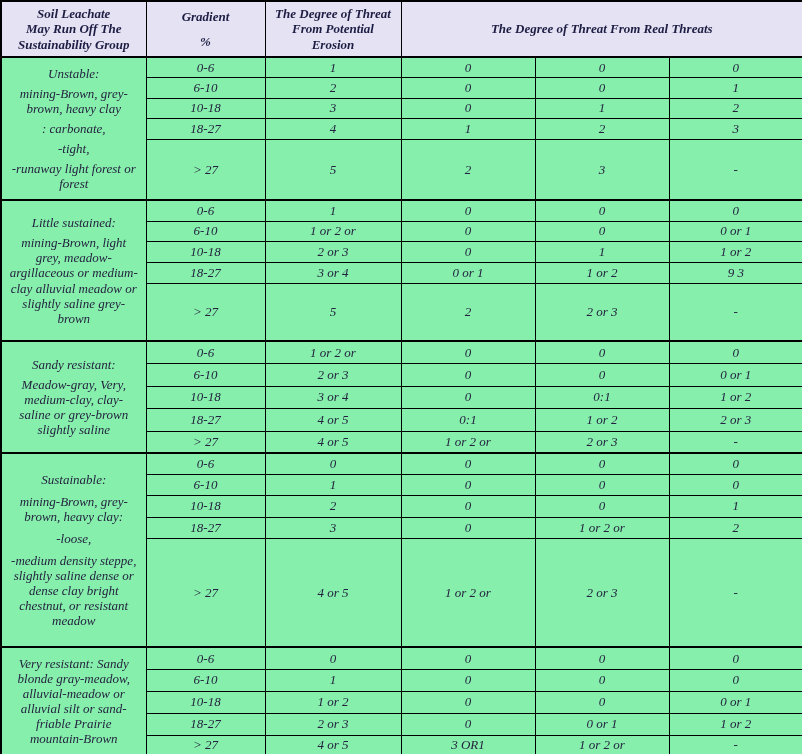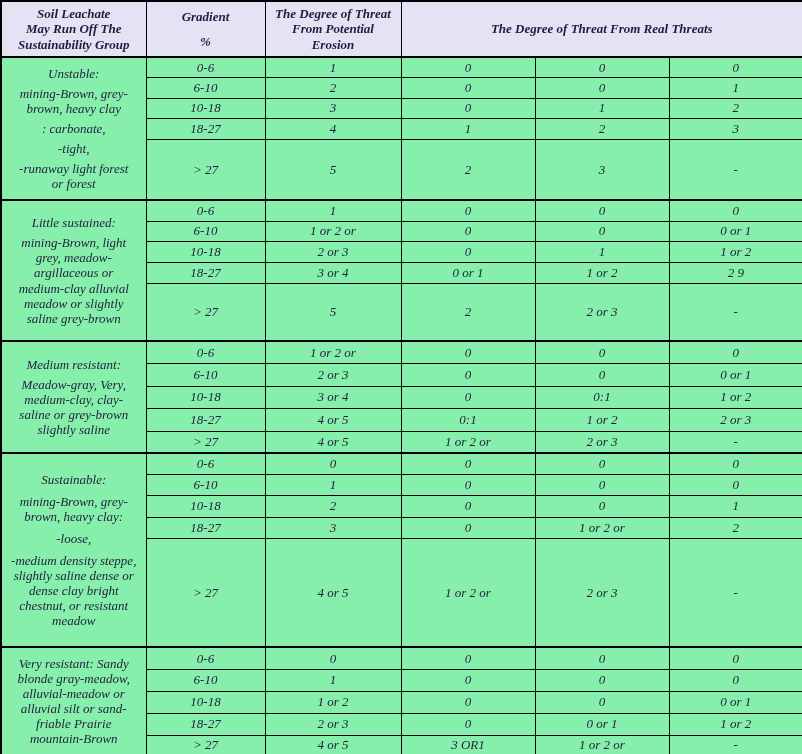--- a/index.html
+++ b/index.html
@@ -41,21 +41,21 @@
     font-weight: bold;
     border-bottom: 2px solid #000000;
   }
   tr.group-start td {
     border-top: 2px solid #000000;
   }
   td.group-cell {
     padding: 2px 2px;
   }
   td.group-cell .para {
-    margin: 5px 12px;
+    margin: 5px 4px;
   }
   td.group-cell .para-wide {
     margin: 7px 1px;
   }
   .hdr-line { margin: 1px; }
   .hdr-gap  { margin-top: 9px; }
 </style>
 </head>
 <body>
 
@@ -151,33 +151,33 @@
     <td>2 or 3</td>
     <td>0</td>
     <td>1</td>
     <td>1 or 2</td>
   </tr>
   <tr style="height:21px">
     <td>18-27</td>
     <td>3 or 4</td>
     <td>0 or 1</td>
     <td>1 or 2</td>
-    <td>2 9</td>
+    <td>9 3</td>
   </tr>
   <tr style="height:58px">
     <td>&gt; 27</td>
     <td>5</td>
     <td>2</td>
     <td>2 or 3</td>
     <td>-</td>
   </tr>
 
   <tr class="group-start" style="height:22px">
     <td class="group-cell" rowspan="5">
-      <div class="para">Medium resistant:</div>
+      <div class="para">Sandy resistant:</div>
       <div class="para">Meadow-gray, Very, medium-clay, clay-saline or grey-brown slightly saline</div>
     </td>
     <td>0-6</td>
     <td>1 or 2 or</td>
     <td>0</td>
     <td>0</td>
     <td>0</td>
   </tr>
   <tr style="height:23px">
     <td>6-10</td>

